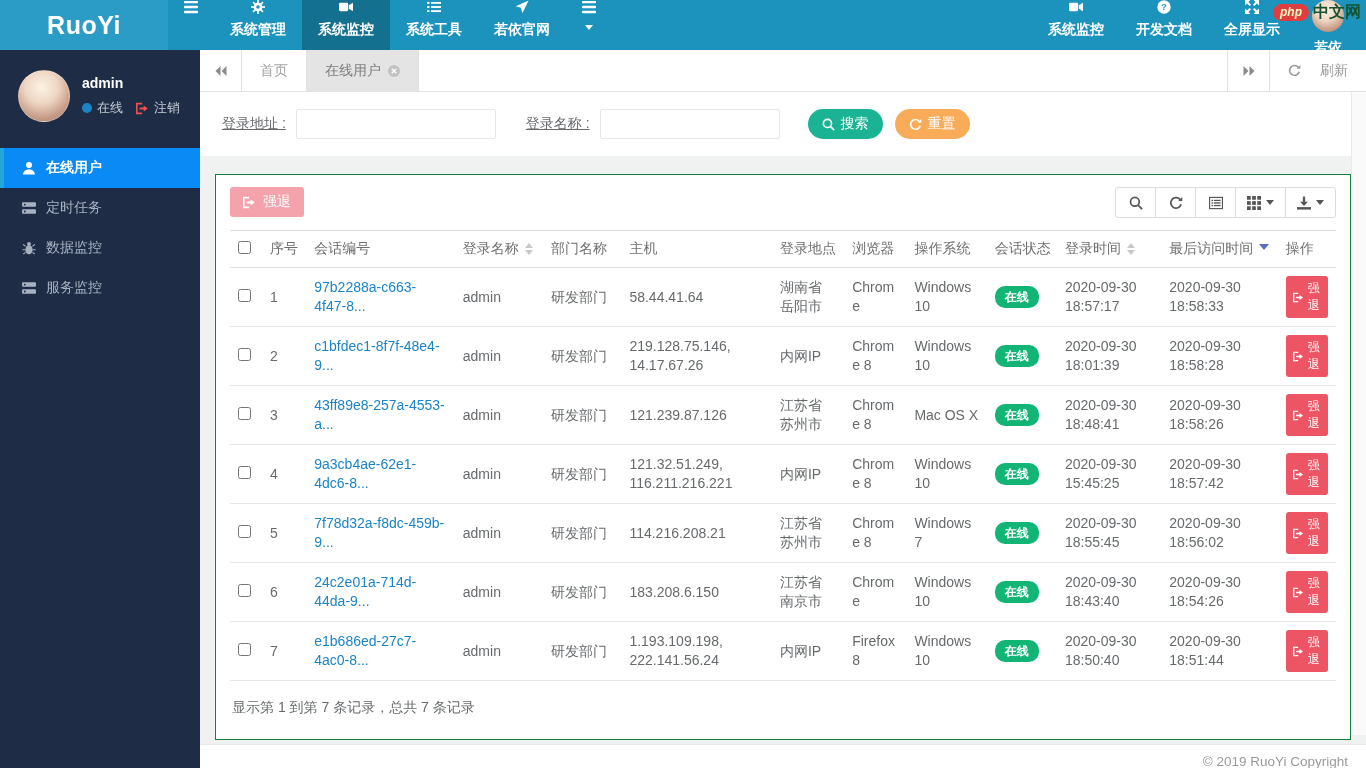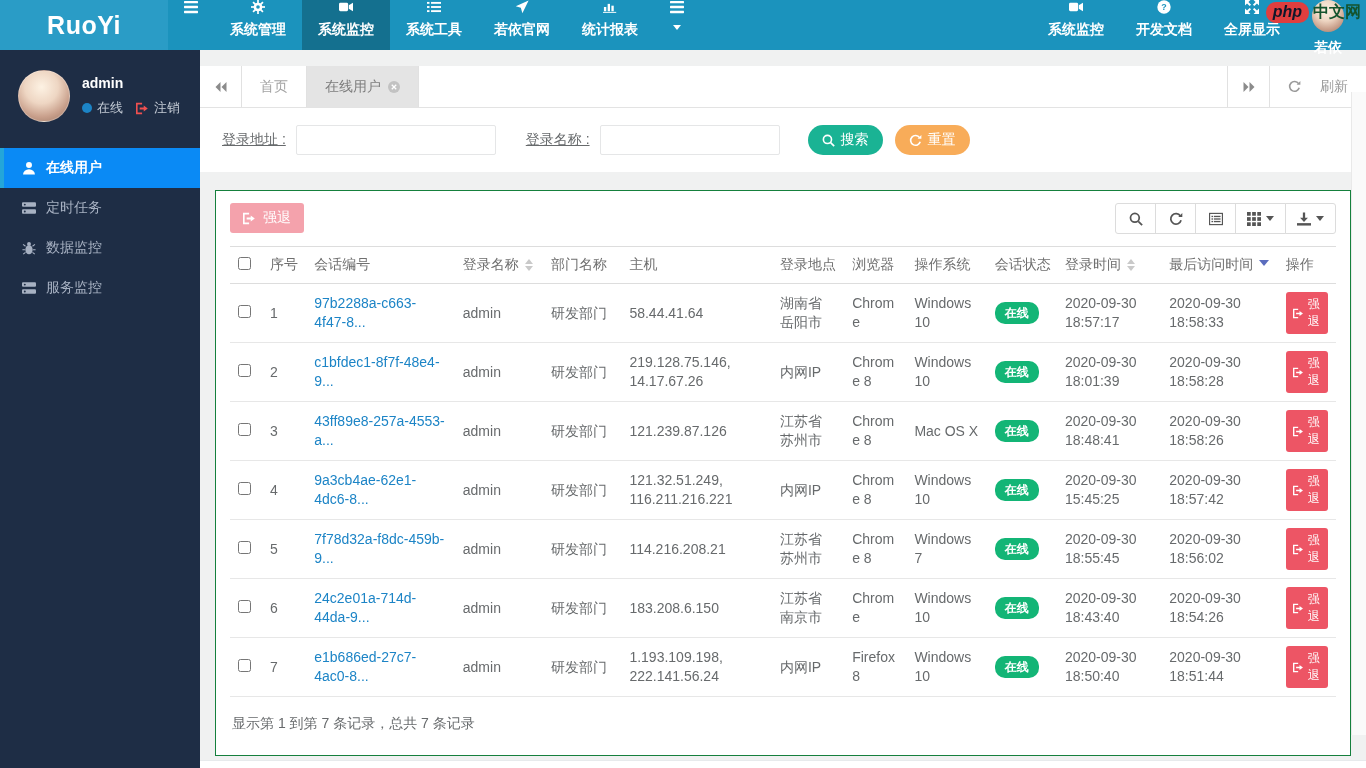--- a/index.html
+++ b/index.html
@@ -13,22 +13,22 @@
           display:flex; align-items:center; justify-content:center; letter-spacing:.5px; cursor:pointer; }
   .nav { flex:1; background:var(--c-navbar,#1b93bd); display:flex; align-items:stretch; }
   .nav-item { display:flex; align-items:center; gap:7px; padding:0 16px; color:#fff; font-size:14px;
               font-weight:bold; cursor:pointer; text-decoration:none;flex-direction:column; }
   .nav-item.active { background:var(--c-navactive,#14708f); }
   .nav-item .ic { font-size:14px; }
   .nav-right { margin-left:auto; display:flex; align-items:stretch; margin-right:6px; }
   .avatar-sm { width:32px; height:32px; border-radius:50%; flex:0 0 32px;
                background:radial-gradient(circle at 45% 32%, #fdf2e3 0%, #eed6c3 38%, #c9a08c 68%, #96725f 100%); }
   .watermark { position:absolute; top:2px; right:5px; display:flex; align-items:center; gap:4px; z-index:30; }
-  .php-badge { background:var(--c-phpred,#e03e3e); color:#0f172a; font-weight:bold; font-style:italic;
-               font-size:16px; padding:1px 7px 2px; border-radius:10px; }
+  .php-badge { background:var(--c-phpred,#e03e3e); color:#fef9c3; font-weight:bold; font-style:italic;
+               font-size:12px; padding:1px 7px 2px; border-radius:10px; }
   .wm-text { color:#14532d; font-weight:bold; font-size:16px; }
 
   
   .main { position:absolute; top:50px; left:0; right:0; bottom:0; display:flex; }
   .sidebar { width:200px; background:var(--c-sidebar,#1e2d45); flex:0 0 200px; }
   .user-panel { display:flex; align-items:center; gap:12px; padding:20px 14px 22px 18px; }
   .avatar { width:52px; height:52px; border-radius:50%; flex:0 0 52px; border:1px solid rgba(255,255,255,.25);
             background:radial-gradient(circle at 45% 32%, #fdf2e3 0%, #eed6c3 38%, #c9a08c 68%, #96725f 100%); cursor:pointer; }
   .user-name { color:#fff; font-size:14px; font-weight:bold; margin-bottom:8px; }
   .user-status { display:flex; align-items:center; gap:5px; font-size:13px; color:#c3cad4; }
@@ -38,21 +38,21 @@
   .menu { list-style:none; margin-top:4px; }
   .menu-item { height:40px; display:flex; align-items:center; gap:10px; padding-left:22px;
                color:var(--c-sidetext,#a7b1c2); font-size:14px; cursor:pointer; }
   .menu-item .ic { font-size:14px; }
   .menu-item.active { background:var(--c-sideactive,#0a8af5); color:#fff; border-left:4px solid var(--c-stripe,#24a6d9);
                       padding-left:18px; font-weight:bold; }
 
   .content { flex:1; display:flex; flex-direction:column; background:#f0f1f1; position:relative; min-width:0; }
 
   
-  .tabbar { height:42px; background:#fff; display:flex; align-items:stretch; border-bottom:1px solid #e3e3e3; flex:0 0 42px;margin-top:16px; }
+  .tabbar { height:42px; background:#fff; display:flex; align-items:stretch; border-bottom:1px solid #e3e3e3; flex:0 0 42px; }
   .tab-nav { width:42px; display:flex; align-items:center; justify-content:center; color:#8b8b8b;
              border-right:1px solid #e1e1e1; cursor:pointer; font-size:12px; }
   .tab-nav.right { border-right:none; border-left:1px solid #e1e1e1; }
   .tab { display:flex; align-items:center; gap:7px; padding:0 18px; border-right:1px solid #e1e1e1;
          color:#a3a3a3; font-size:14px; background:#fff; cursor:pointer; }
   .tab.active { background:#e4e4e4; color:#7d7d7d; }
   .tab .ic { font-size:12px; color:#c2c2c2; }
   .tab-fill { flex:1; }
   .tab-refresh { display:flex; align-items:center; gap:19px; padding:0 18px; color:#9a9a9a; font-size:14px;
                  border-left:1px solid #e1e1e1; cursor:pointer; }
@@ -171,31 +171,20 @@
           </span>
           <span>系统工具</span>
         </a>
       <a class="nav-item">
           <span class="ic">
             <svg viewBox="0 0 18 18" fill="currentColor">
               <path d="M17.5 0.5L1 8l6.5 2 2 7z"></path>
             </svg>
           </span>
           <span>若依官网</span>
-        </a>
-      <a class="nav-item">
-          <span class="ic">
-            <svg viewBox="0 0 18 15" fill="currentColor">
-              <rect x="1.2" y="7.5" width="3" height="5.5"></rect>
-              <rect x="6" y="3.5" width="3" height="9.5"></rect>
-              <rect x="10.8" y="5.8" width="3" height="7.2"></rect>
-              <rect x="0" y="13.8" width="17" height="1.2"></rect>
-            </svg>
-          </span>
-          <span>统计报表</span>
         </a>
       <a class="nav-item">
           <span class="ic">
             <svg viewBox="0 0 16 14" fill="currentColor">
               <rect y="0" width="16" height="2.6" rx="0.6"></rect>
               <rect y="5.7" width="16" height="2.6" rx="0.6"></rect>
               <rect y="11.4" width="16" height="2.6" rx="0.6"></rect>
             </svg>
           </span>
           <span class="caret"></span>

